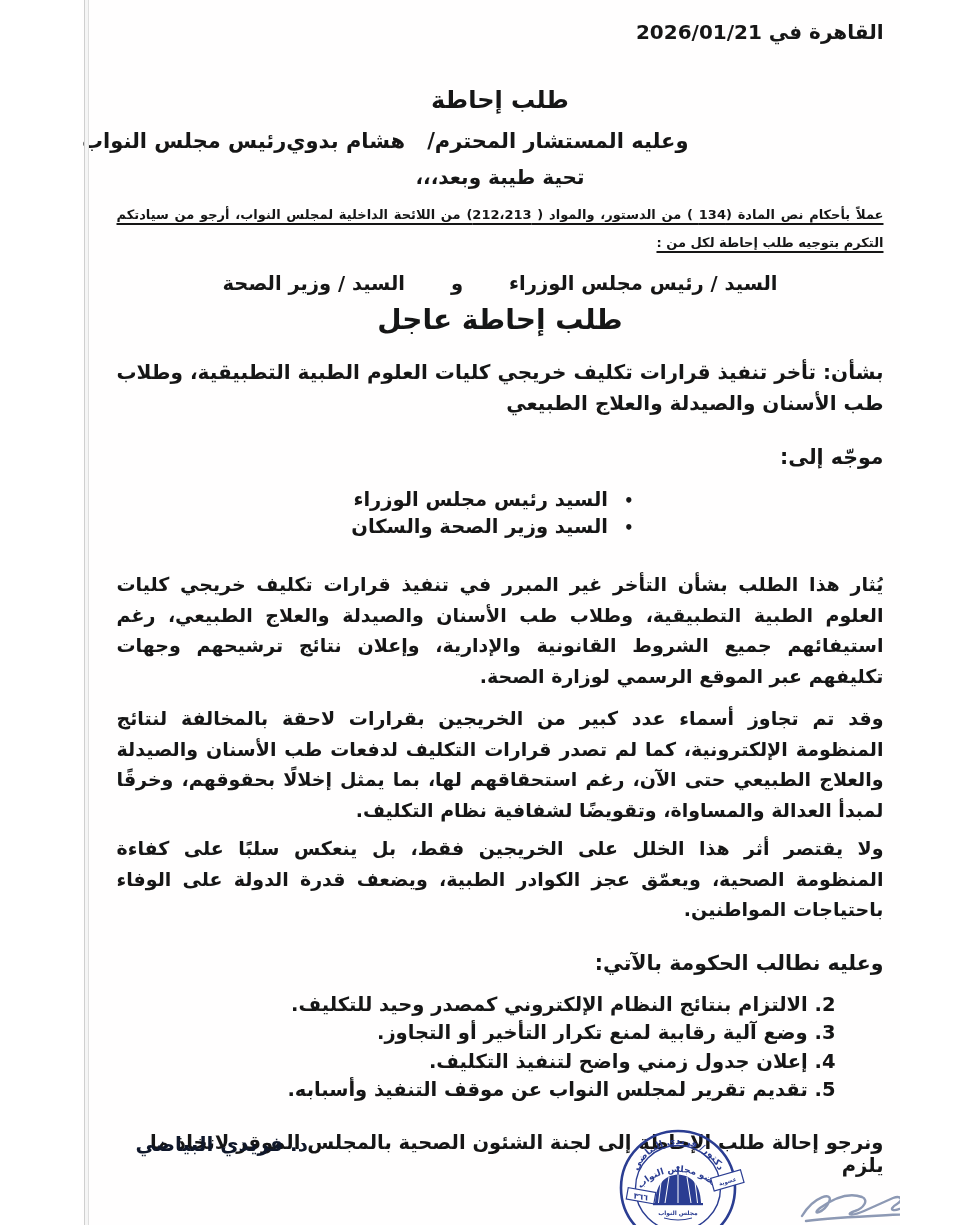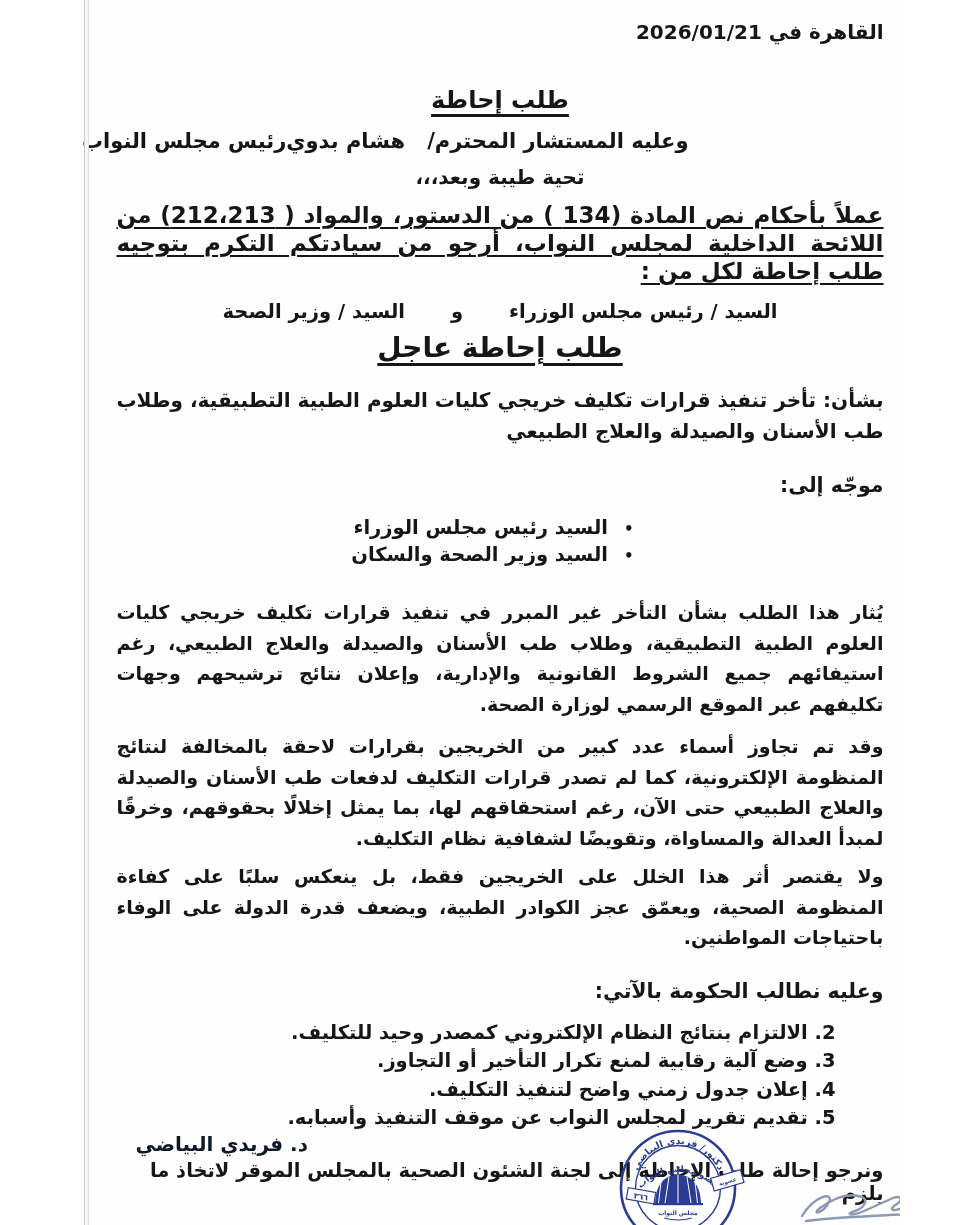--- a/index.html
+++ b/index.html
@@ -15,37 +15,36 @@
     direction:rtl;
     color:#161616;
     font-weight:700;
     padding:0 16px 0 36px;
   }
 
   .date-line { padding-top:20px; font-size:20px; }
 
   .h-main { margin-top:42px; text-align:center; font-size:24px; }
   .h-main .u, .h-sub .u {
-    text-decoration:underline;
     text-underline-offset:6px;
     text-decoration-thickness:2.5px;
   }
 
   .addr-row {
     margin:15px 195px 0 228px;
     display:flex; justify-content:space-between; align-items:baseline;
     font-size:21px; white-space:nowrap;
   }
   .addr-group { display:flex; gap:22px; }
 
   .greeting { margin-top:12px; text-align:center; font-size:20px; }
 
   .legal {
     margin-top:12px;
-    font-size:23px; line-height:28px;
+    font-size:13px; line-height:28px;
     text-align:justify;
     text-decoration:underline;
     text-underline-offset:4px;
     text-decoration-thickness:1.5px;
   }
 
   .ministers {
     margin-top:15px;
     display:flex; justify-content:center; gap:46px;
     font-size:19.5px;

